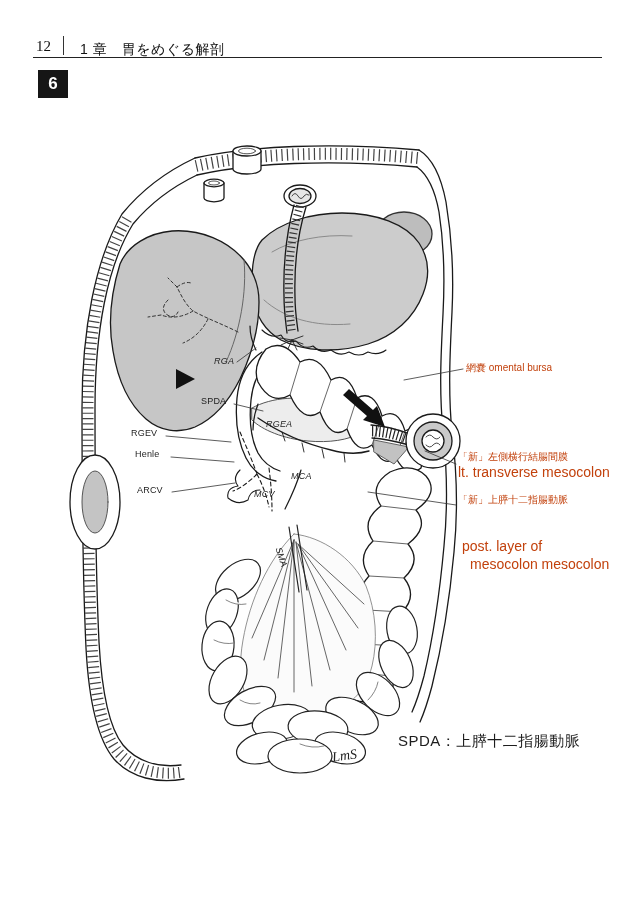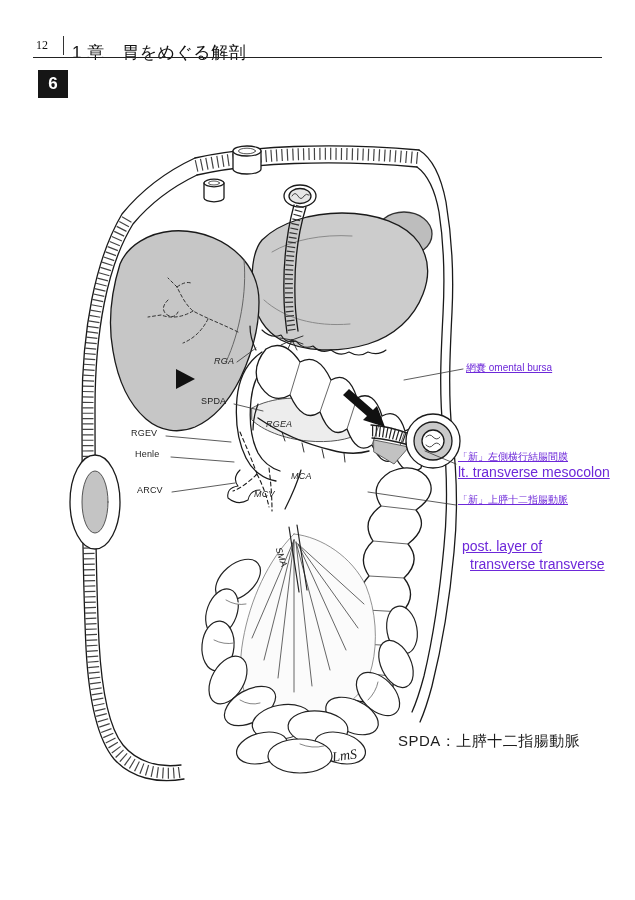--- a/index.html
+++ b/index.html
@@ -1,35 +1,35 @@
 <!DOCTYPE html>
 <html><head>
 <meta charset="utf-8">
 <style>
   * { margin:0; padding:0; box-sizing:border-box; }
   html,body { width:635px; height:900px; }
   body { background:#ffffff; font-family:"Liberation Sans", sans-serif; position:relative; overflow:hidden; }
   .page { position:absolute; inset:0; background:#ffffff; }
 
   
-  .page-num { position:absolute; left:36px; top:38px; font-family:"Liberation Serif", serif; font-size:12px; color:#111; }
+  .page-num { position:absolute; left:36px; top:38px; font-family:"Liberation Serif", serif; font-size:15px; color:#111; }
   .header-divider { position:absolute; left:63px; top:36px; width:0; height:19px; border-left:1px solid #333; }
-  .chapter-title { position:absolute; left:72px; top:41px; font-size:17px; letter-spacing:0.5px; color:#111; }
+  .chapter-title { position:absolute; left:80px; top:41px; font-size:14px; letter-spacing:0.5px; color:#111; }
   .header-rule { position:absolute; left:33px; top:57px; width:569px; border-top:1.3px solid #222; }
 
   
   .figbox { position:absolute; left:38px; top:70px; width:30px; height:28px; background:#161616; color:#fff;
             font-size:17px; font-weight:bold; text-align:center; line-height:28px; }
 
   
   .lbl { position:absolute; font-size:9px; color:#1d1d1d; white-space:nowrap; letter-spacing:0.2px; }
   .it  { font-style:italic; }
   .rot { transform:rotate(72deg); transform-origin:left top; }
 
-  .rlbl { position:absolute; color:#6d28d9; white-space:nowrap; line-height:1.3;text-decoration:underline; }
+  .rlbl { position:absolute; color:#c2410c; white-space:nowrap; line-height:1.3; }
   .rlbl .jp { font-size:10px; display:block; }
   .rlbl .en { font-size:14px; display:block; }
   .ind1 { margin-left:4px;margin-top:31px; }
   .ind2 { margin-left:12px; }
 
   .footnote { position:absolute; left:398px; top:732px; font-size:15px; color:#1d1d1d; letter-spacing:0.5px; }
   .signature { position:absolute; left:332px; top:748px; font-family:"Liberation Serif", serif; font-style:italic;
                font-size:14px; color:#222; transform:rotate(-8deg); }
 
   svg.art { position:absolute; left:0; top:0; }
@@ -216,19 +216,19 @@
   </div>
 
   <div class="rlbl" style="left:458px; top:450px;">
     <span class="jp">「新」左側横行結腸間膜</span>
     <span class="en">lt. transverse mesocolon</span>
   </div>
 
   <div class="rlbl" style="left:458px; top:493px;">
     <span class="jp">「新」上膵十二指腸動脈</span>
     <span class="en ind1">post. layer of</span>
-    <span class="en ind2">transverse transverse</span>
+    <span class="en ind2">mesocolon mesocolon</span>
   </div>
 
   <span class="footnote">SPDA：上膵十二指腸動脈</span>
   <span class="signature">LmS</span>
 
 </div>
 
 </body></html>

